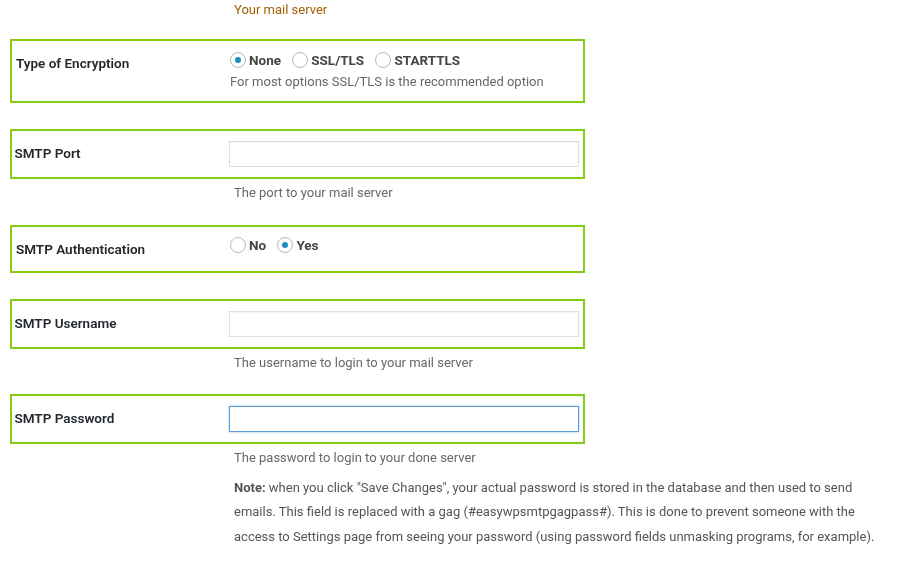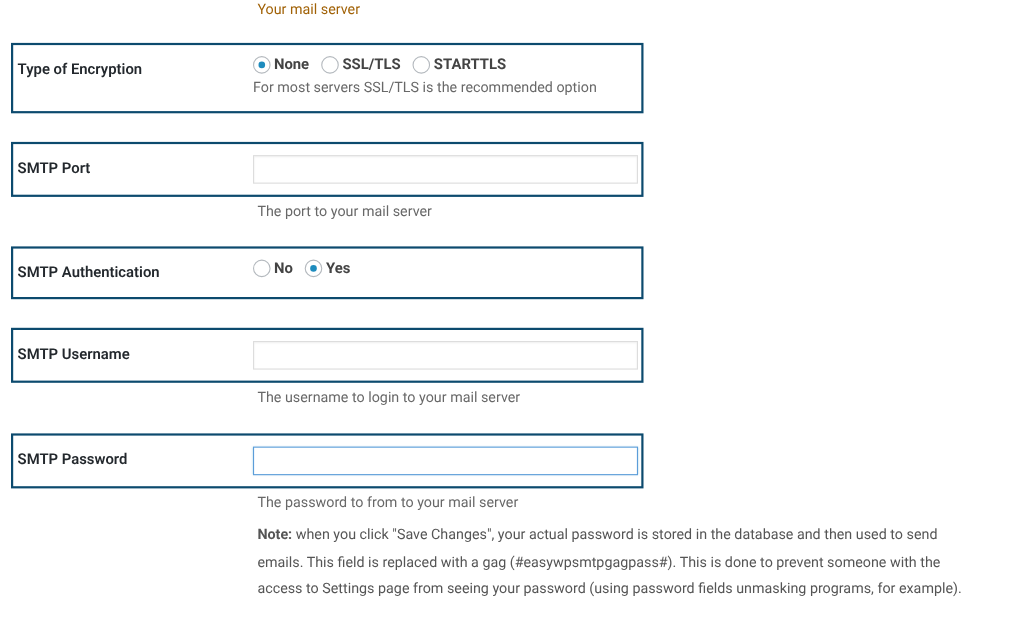--- a/index.html
+++ b/index.html
@@ -67,24 +67,25 @@
     border-radius: 50%;
     top: 4px;
     left: 4px;
   }
   .row-wrap {
     display: flex;
     align-items: flex-start;
     margin-bottom: 4px;
   }
   .row-wrap.hl-box {
-    border: 2px solid #0c4a6e;
+    border: 2px solid #84cc16;
     margin-left: 10px;
     min-width: 575px;
     width: 575px;
+    justify-content: center;
   }
   .row-wrap .th {
     text-align: left;
     font-weight: 600;
     color: #23282d;
     padding: 14px 10px 14px 4px;
     width: 218px;
     flex: 0 0 218px;
     font-size: 13.5px;
   }
@@ -116,21 +117,21 @@
   <div class="top-desc">Your mail server</div>
 
   <div class="row-wrap hl-box">
     <div class="th">Type of Encryption</div>
     <div class="td">
       <div class="radio-group">
         <span class="radio checked"></span><label>None</label>
         <span class="radio"></span><label>SSL/TLS</label>
         <span class="radio"></span><label>STARTTLS</label>
       </div>
-      <div class="description">For most servers SSL/TLS is the recommended option</div>
+      <div class="description">For most options SSL/TLS is the recommended option</div>
     </div>
   </div>
   <div style="height:22px"></div>
 
   <div class="row-wrap hl-box">
     <div class="th">SMTP Port</div>
     <div class="td">
       <input type="text" value="" style="">
     </div>
   </div>
@@ -155,19 +156,19 @@
   </div>
   <div class="under-desc">The username to login to your mail server</div>
 
   <div class="row-wrap hl-box">
     <div class="th">SMTP Password</div>
     <div class="td">
       <input type="password" class="focused" value="" style="">
     </div>
   </div>
   <div class="under-desc">
-    <span>The password to from to your mail server</span>
+    <span>The password to login to your done server</span>
     <div class="note-block">
       <strong>Note:</strong><span> when you click "Save Changes", your actual password is stored in the database and then used to send emails. This field is replaced with a gag (#easywpsmtpgagpass#). This is done to prevent someone with the access to Settings page from seeing your password (using password fields unmasking programs, for example).</span>
     </div>
   </div>
 
 </div>
 
 </body></html>

